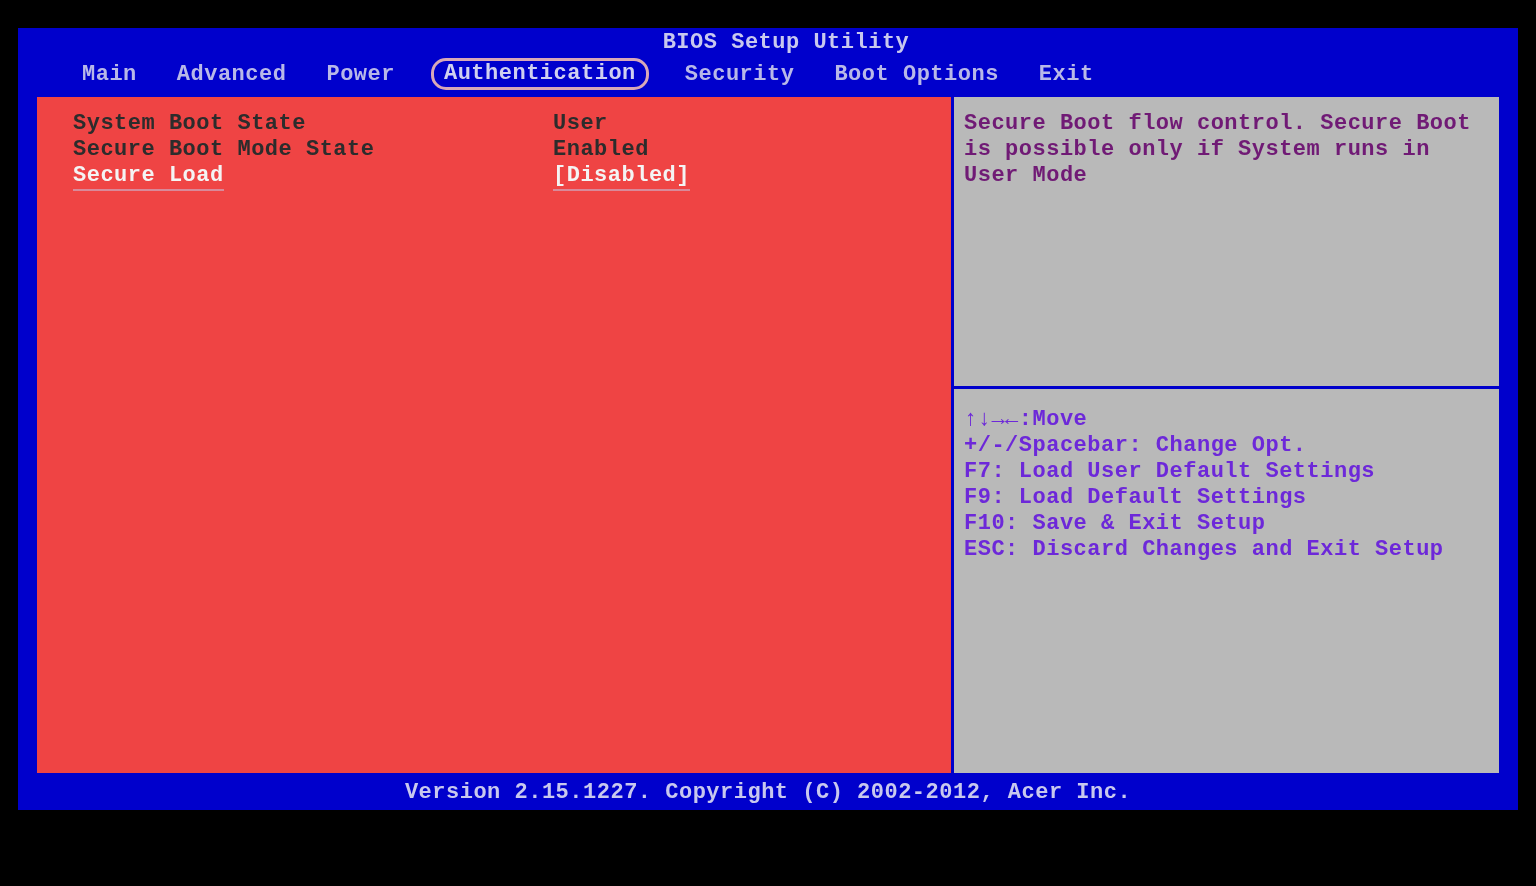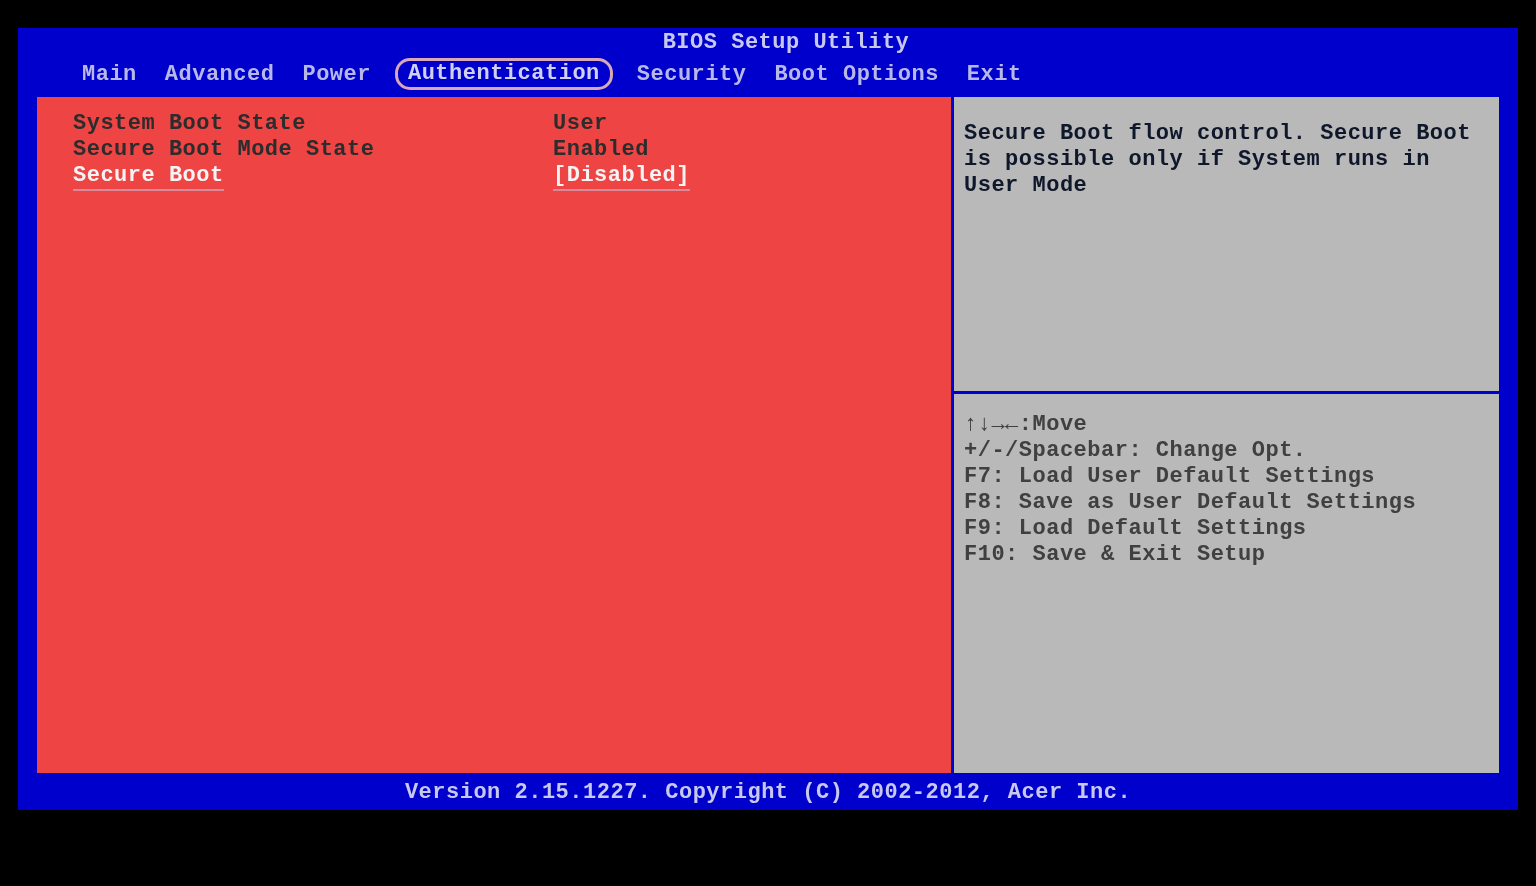--- a/index.html
+++ b/index.html
@@ -27,21 +27,21 @@
     color: #c8c8ee;
     text-align: center;
     line-height: 30px;
     margin-left: 36px;
   }
   .menu-bar {
     height: 34px;
     padding-left: 60px;
     display: flex;
     align-items: center;
-    gap: 20px;
+    gap: 32px;
     color: #b8b8e8;
     line-height: 26px;
   }
   .menu-bar span {
     padding: 0 4px;
   }
   .menu-bar .active {
     border: 3px solid #d8a8b8;
     border-radius: 15px;
     padding: 0px 10px;
@@ -88,30 +88,29 @@
   .row.selected .label,
   .row.selected .value {
     color: #f4f4f4;
   }
   .underline {
     border-bottom: 2px solid #d88a9a;
     padding-bottom: 1px;
   }
 
   .help-text {
-    color: #0f172a;
+    color: #701a75;
     line-height: 26px;
-    margin-top: 10px;
   }
   .hr {
     border-top: 3px solid #0000cc;
     margin: 0 -10px 18px -10px;
   }
   .nav-hints {
-    color: #404040;
+    color: #6d28d9;
     line-height: 26px;
   }
   .nav-hints .arrows {
     font-weight: bold;
   }
 
   .footer {
     position: absolute;
     left: 0;
     right: 0;
@@ -145,36 +144,36 @@
     <div class="panel-left">
       <div class="row">
         <span class="label">System Boot State</span>
         <span class="value">User</span>
       </div>
       <div class="row">
         <span class="label">Secure Boot Mode State</span>
         <span class="value">Enabled</span>
       </div>
       <div class="row selected">
-        <span class="label"><span class="underline">Secure Boot</span></span>
+        <span class="label"><span class="underline">Secure Load</span></span>
         <span class="value"><span class="underline">[Disabled]</span></span>
       </div>
     </div>
 
     <div class="panel-right">
       <div class="help-text">Secure Boot flow control. Secure Boot is possible only if System runs in User Mode</div>
       <div class="help-spacer"></div>
       <div class="hr"></div>
       <div class="nav-hints">
         <div><span class="arrows">↑↓→←</span>:Move</div>
         <div>+/-/Spacebar: Change Opt.</div>
         <div>F7: Load User Default Settings</div>
-        <div>F8: Save as User Default Settings</div>
         <div>F9: Load Default Settings</div>
         <div>F10: Save &amp; Exit Setup</div>
+        <div>ESC: Discard Changes and Exit Setup</div>
       </div>
       <div class="help-spacer"></div>
     </div>
 
   </div>
 
   <div class="footer">Version 2.15.1227. Copyright (C) 2002-2012, Acer Inc.</div>
 
 </div>
 

